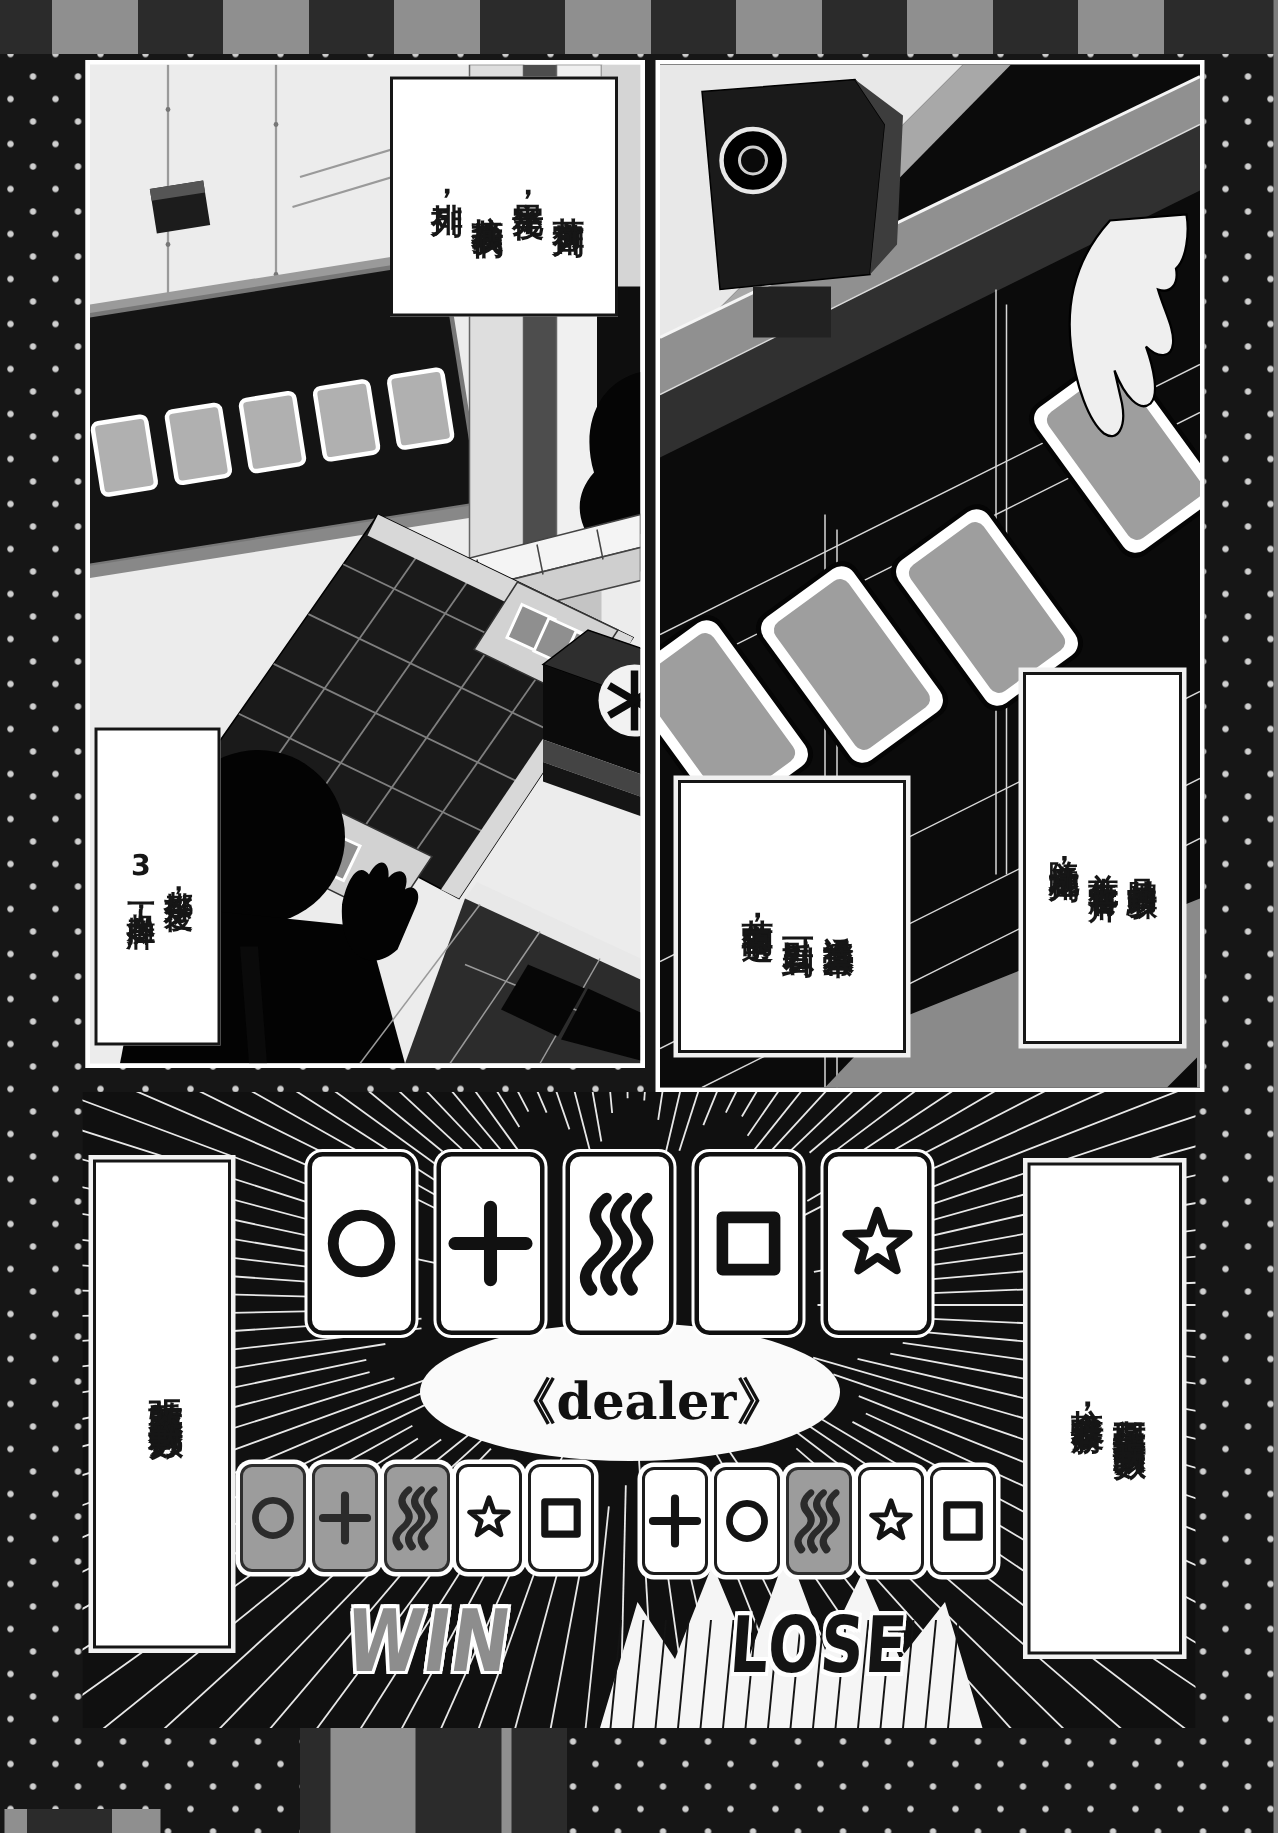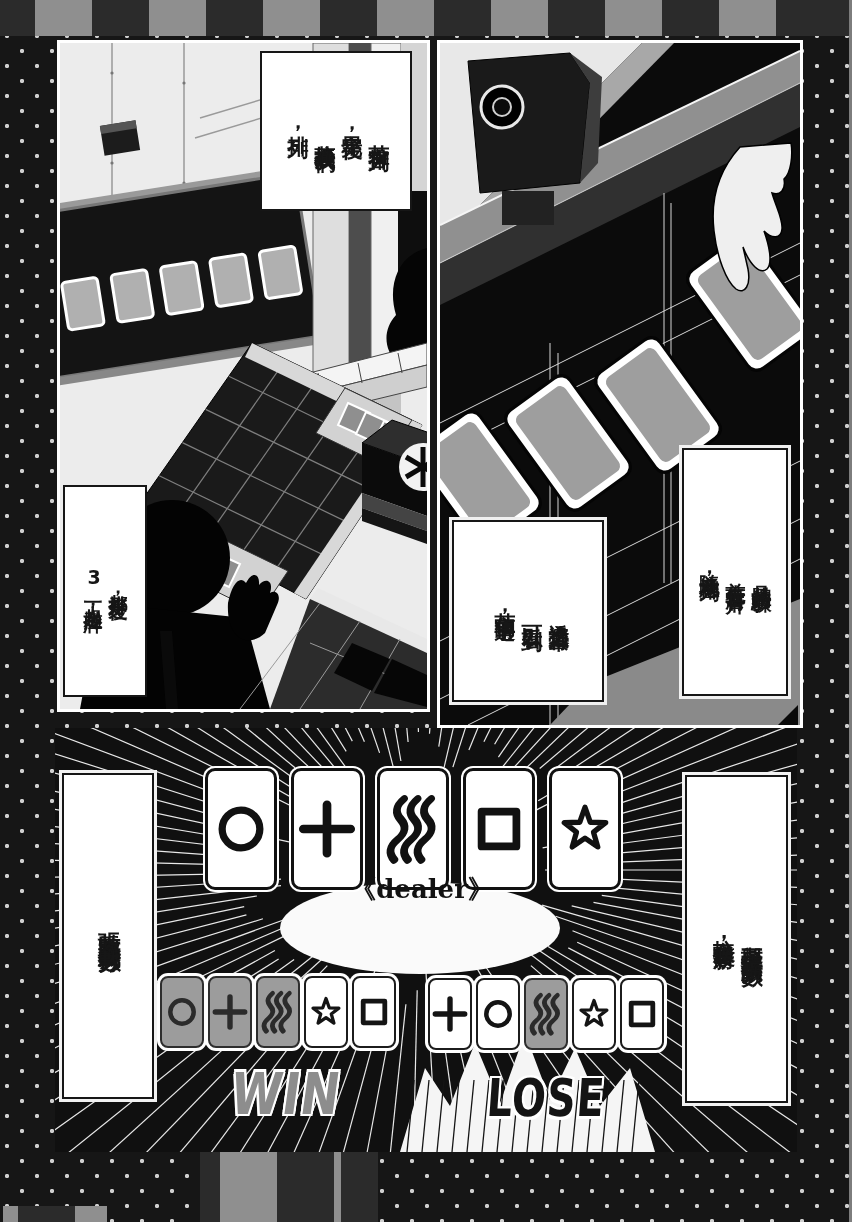--- a/index.html
+++ b/index.html
@@ -47,22 +47,22 @@
   .win-row{left:160px;top:976px;gap:4px;}
   .lose-row{left:428px;top:978px;gap:4px;}
   .card-lg{width:66px;height:116px;background:#fff;border:3px solid #111;border-radius:10px;
     box-shadow:0 0 0 2px #fff;color:#111;display:flex;align-items:center;justify-content:center;}
   .card-sm{width:40px;height:68px;background:#fff;border:2px solid #1c1c1c;border-radius:8px;
     box-shadow:0 0 0 3px #fff;color:#141414;display:flex;align-items:center;justify-content:center;}
   .card-sm.match{background:#9c9c9c;border-color:#2e2e2e;color:#2b2b2b;}
   .card-lg svg.sym{width:58px;height:90px;}
   .card-sm svg.sym{width:36px;height:56px;}
 
-  .dealer-label{position:absolute;left:337px;top:872px;width:170px;text-align:center;
-    font-family:"DejaVu Serif",serif;font-weight:700;font-size:26px;color:#111;}
+  .dealer-label{position:absolute;left:337px;top:912px;width:170px;text-align:center;
+    font-family:"DejaVu Serif",serif;font-weight:700;font-size:34px;color:#111;}
   .big-label{position:absolute;font-weight:700;font-size:46px;letter-spacing:1px;
     transform:skewX(-8deg) scaleY(1.25);transform-origin:0 0;
     text-shadow:2px 0 #fff,-2px 0 #fff,0 2px #fff,0 -2px #fff,2px 2px #fff,-2px -2px #fff,2px -2px #fff,-2px 2px #fff;}
   .win-label{left:236px;top:1060px;color:#8d8d8d;}
   .lose-label{left:489px;top:1068px;color:#141414;font-size:40px;transform:skewX(-4deg) scaleY(1.3);}
 </style>
 </head>
 <body>
 
 <div class="page">

